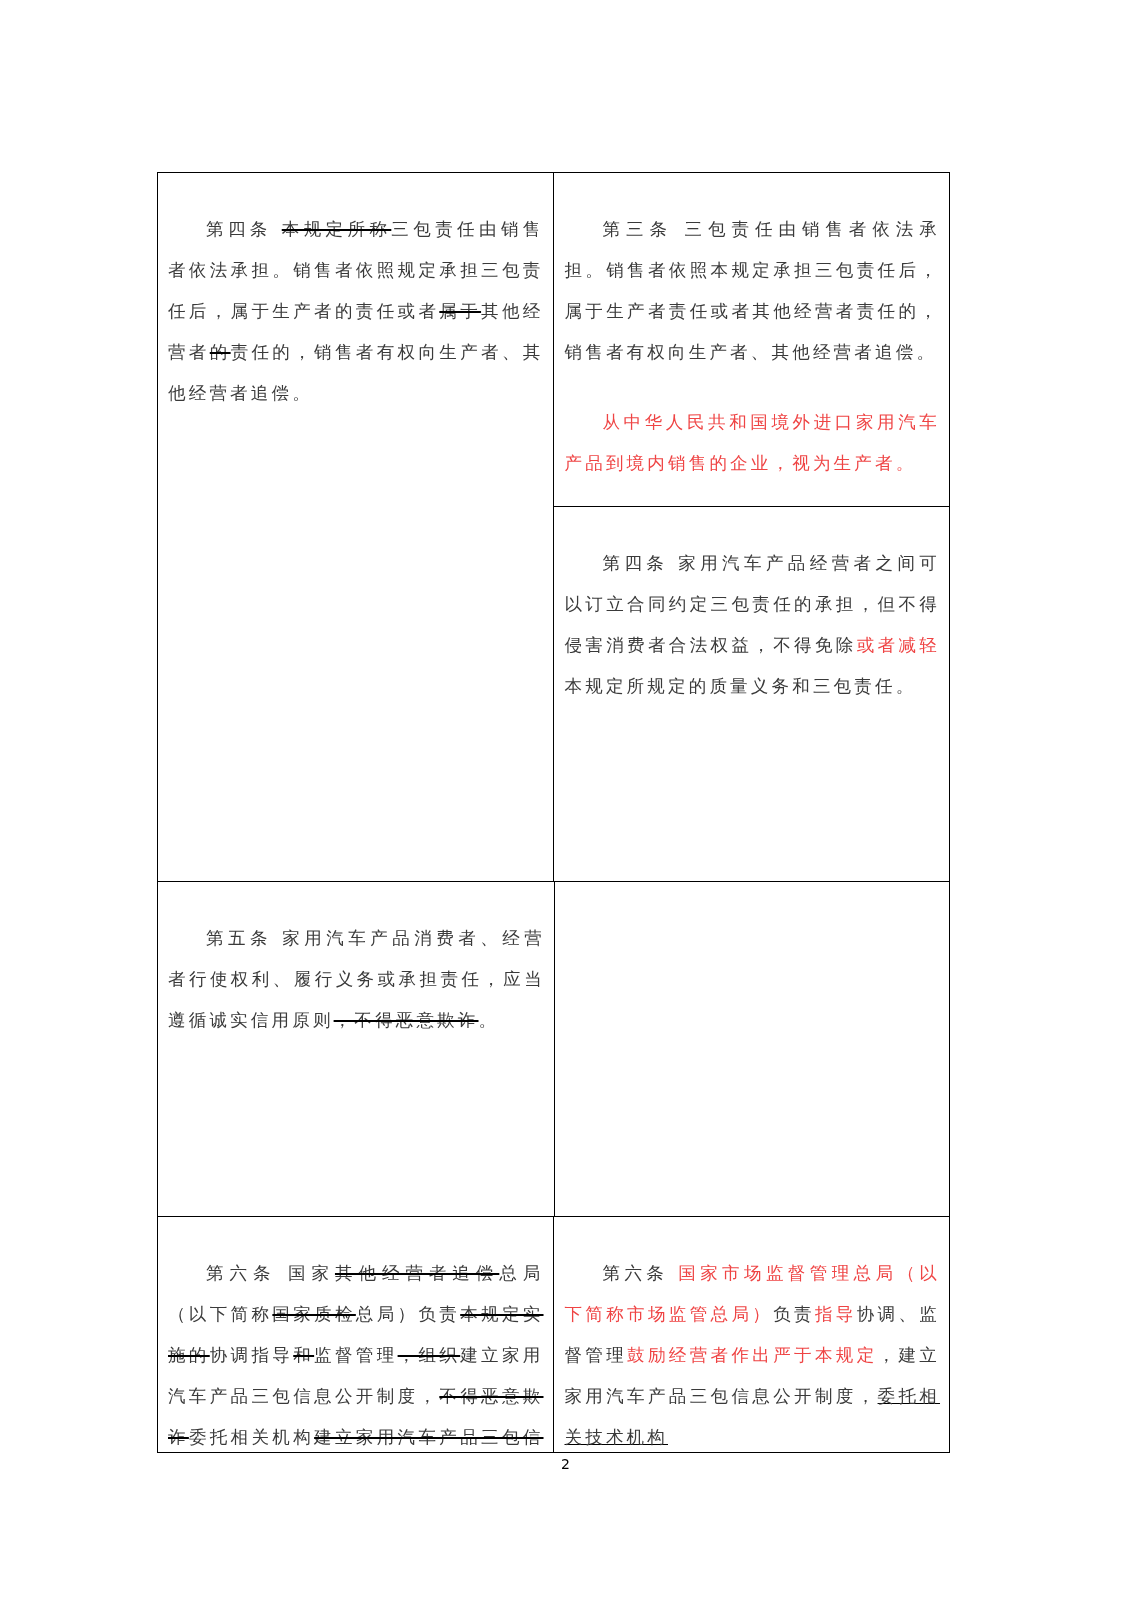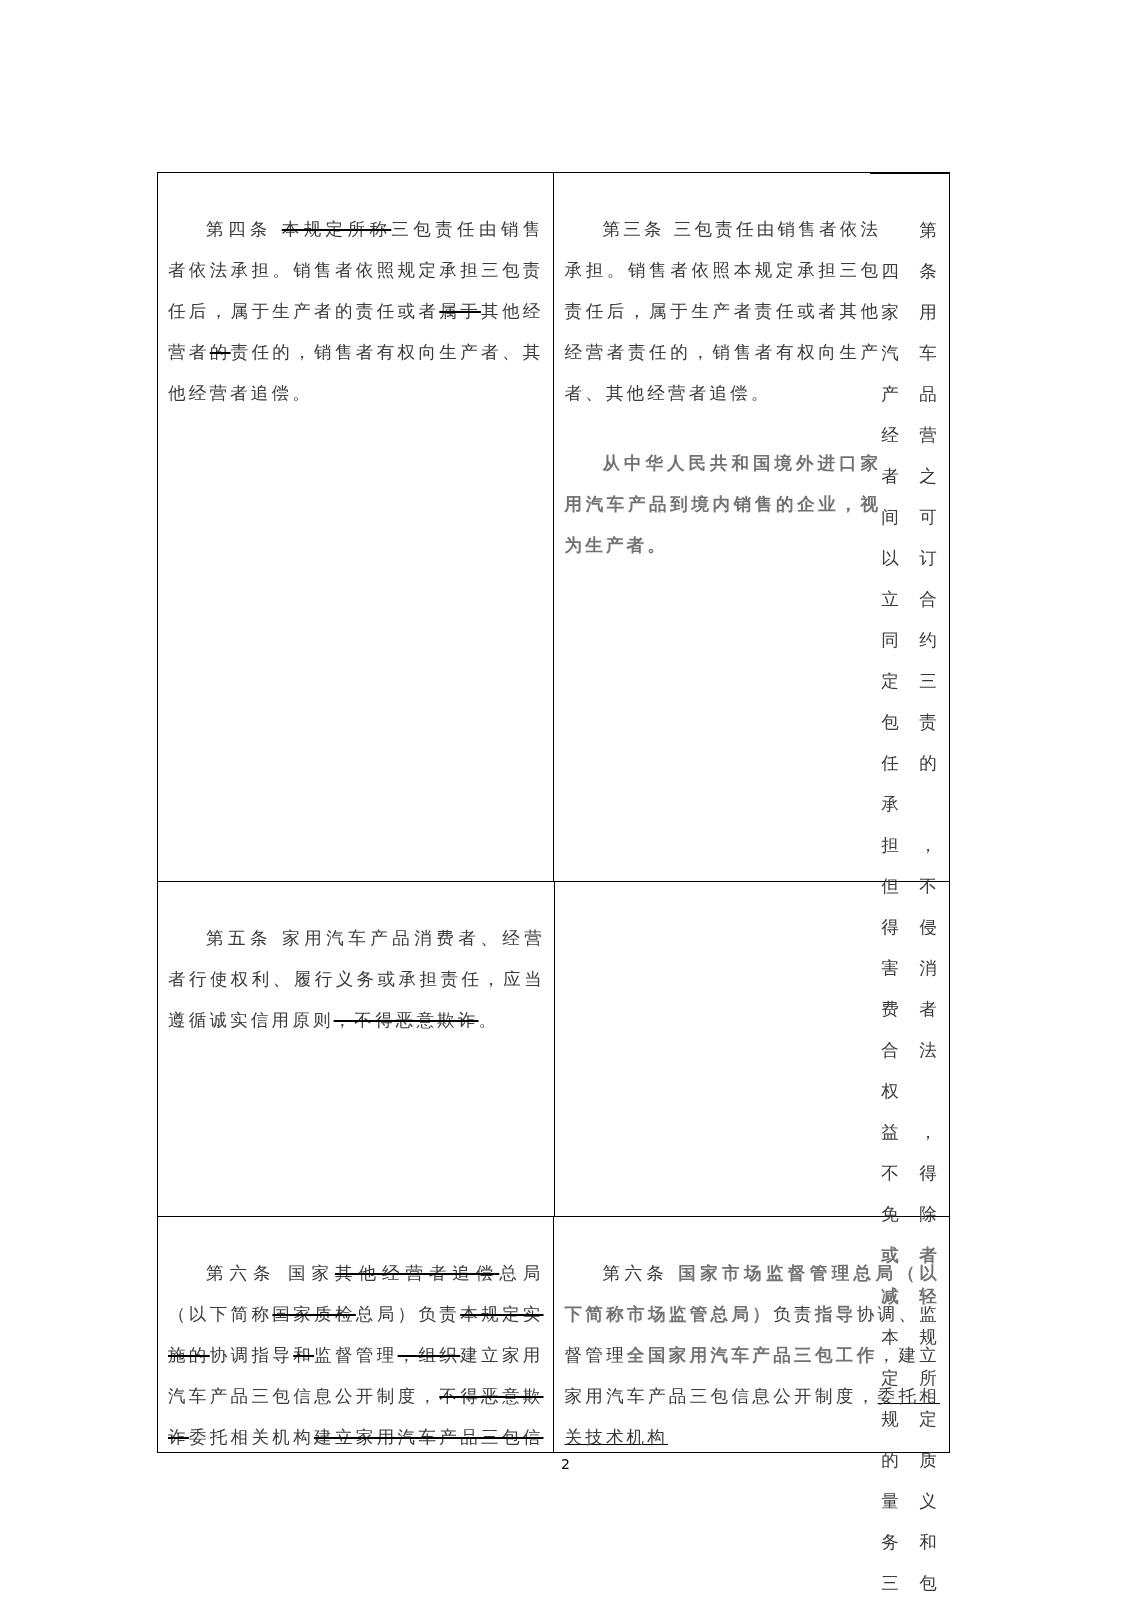--- a/index.html
+++ b/index.html
@@ -10,36 +10,36 @@
   .row:first-child { border-top:none; }
   .cell { width:397px; box-sizing:border-box; padding:0 9px 0 10px; }
   .cell.left { border-right:1.5px solid #000; }
   .cell.right { padding-left:11px; }
   .sub { border-top:1.5px solid #000; margin:0 -9px 0 -11px; padding:0 9px 0 11px; }
   .sub:first-child { border-top:none; }
   p { margin:0; font-size:17.5px; line-height:41px; letter-spacing:3.2px; text-align:justify; }
   .indent { text-indent:38px; }
   .gap { height:29px; }
   .del { text-decoration:line-through; text-decoration-color:#000; text-decoration-thickness:1.5px; }
-  .ins { color:#737373; font-weight:bold; }
+  .ins { color:#ef4444; font-weight:normal; }
   .ul { text-decoration:underline; text-decoration-color:#000; }
   .pageno { position:absolute; left:0; width:1131px; top:1456px; text-align:center; font-size:14px; color:#000; }
 </style>
 </head>
 <body>
 
 <div class="tbl">
 
   <div class="row" style="height:708px;">
     <div class="cell left">
       <div class="gap" style="height:36px"></div>
       <p class="indent"><span>第四条 </span><span class="del">本规定所称</span><span>三包责任由销售者依法承担。销售者依照规定承担三包责任后，属于生产者的责任或者</span><span class="del">属于</span><span>其他经营者</span><span class="del">的</span><span>责任的，销售者有权向生产者、其他经营者追偿。</span></p>
       <div class="gap"></div>
     </div>
-    <div class="cell right" style="display:flex;flex-direction:row;">
+    <div class="cell right" style="display:flex;flex-direction:column;">
       <div class="sub" style="height:333px;">
         <div class="gap" style="height:36px"></div>
         <p class="indent">第三条 三包责任由销售者依法承担。销售者依照本规定承担三包责任后，属于生产者责任或者其他经营者责任的，销售者有权向生产者、其他经营者追偿。</p>
         <div class="gap"></div>
         <p class="indent ins">从中华人民共和国境外进口家用汽车产品到境内销售的企业，视为生产者。</p>
       </div>
       <div class="sub" style="flex:1;">
         <div class="gap" style="height:36px"></div>
         <p class="indent"><span>第四条 家用汽车产品经营者之间可以订立合同约定三包责任的承担，但不得侵害消费者合法权益，不得免除</span><span class="ins">或者减轻</span><span>本规定所规定的质量义务和三包责任。</span></p>
         <div class="gap"></div>
@@ -55,19 +55,19 @@
     </div>
   </div>
 
   <div class="row" style="height:235px;overflow:hidden;">
     <div class="cell left">
       <div class="gap" style="height:36px"></div>
       <p class="indent"><span>第六条 国家</span><span class="del">其他经营者追偿</span><span>总局（以下简称</span><span class="del">国家质检</span><span>总局）负责</span><span class="del">本规定实施的</span><span>协调指导</span><span class="del">和</span><span>监督管理</span><span class="del">，组织</span><span>建立家用汽车产品三包信息公开制度，</span><span class="del">不得恶意欺诈</span><span>委托相关机构</span><span class="del">建立家用汽车产品三包信息系统，</span></p>
     </div>
     <div class="cell right">
       <div class="gap" style="height:36px"></div>
-      <p class="indent"><span>第六条 </span><span class="ins">国家市场监督管理总局（以下简称市场监管总局）</span><span>负责</span><span class="ins">指导</span><span>协调、监督管理</span><span class="ins">全国家用汽车产品三包工作</span><span>，建立家用汽车产品三包信息公开制度，</span><span class="ul">委托相关技术机构</span></p>
+      <p class="indent"><span>第六条 </span><span class="ins">国家市场监督管理总局（以下简称市场监管总局）</span><span>负责</span><span class="ins">指导</span><span>协调、监督管理</span><span class="ins">鼓励经营者作出严于本规定</span><span>，建立家用汽车产品三包信息公开制度，</span><span class="ul">委托相关技术机构</span></p>
     </div>
   </div>
 
 </div>
 
 <div class="pageno">2</div>
 
 </body></html>

